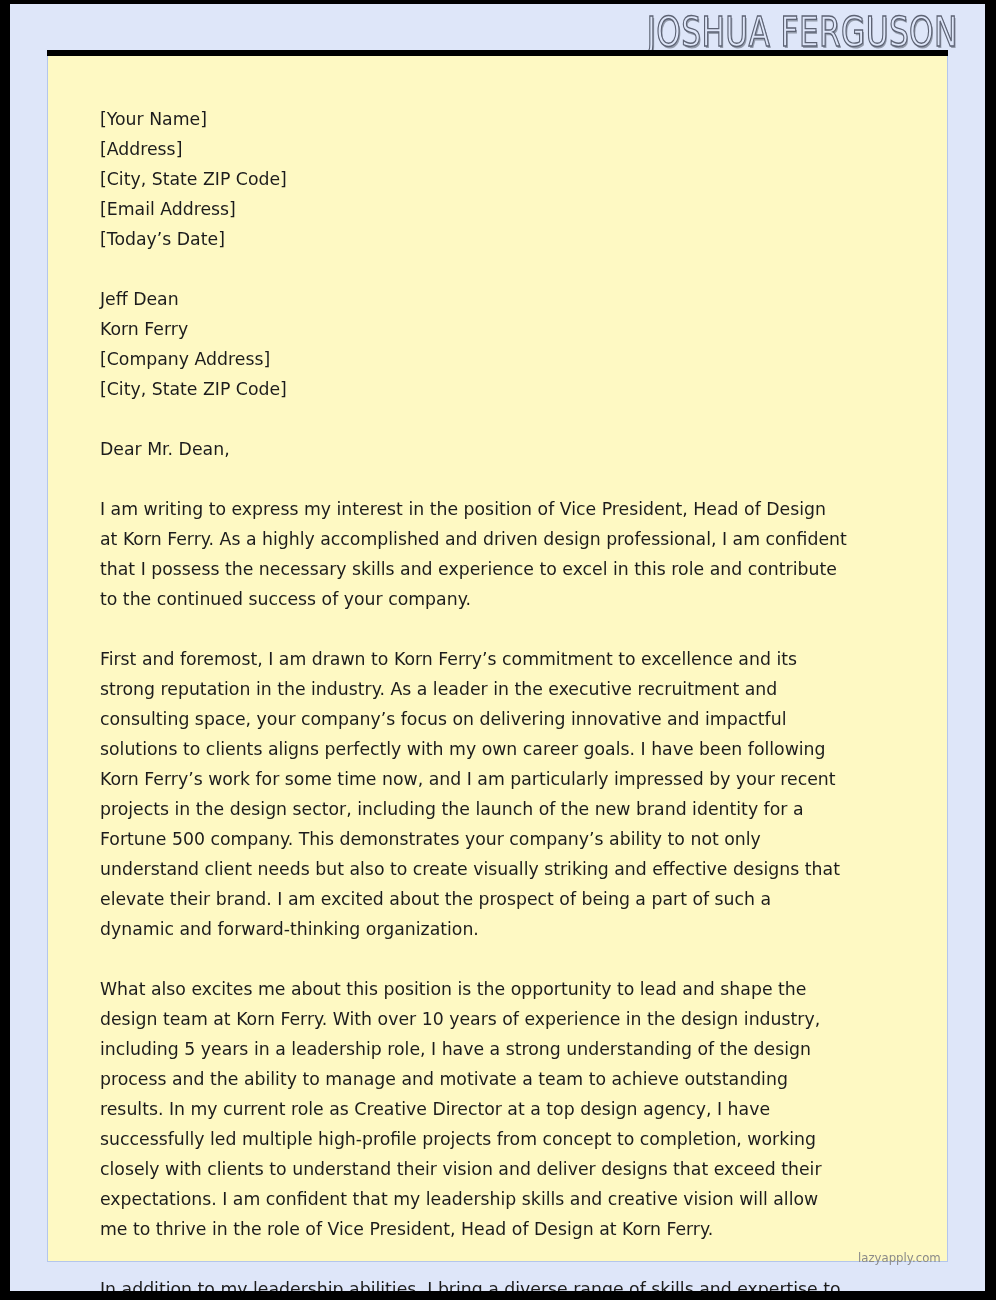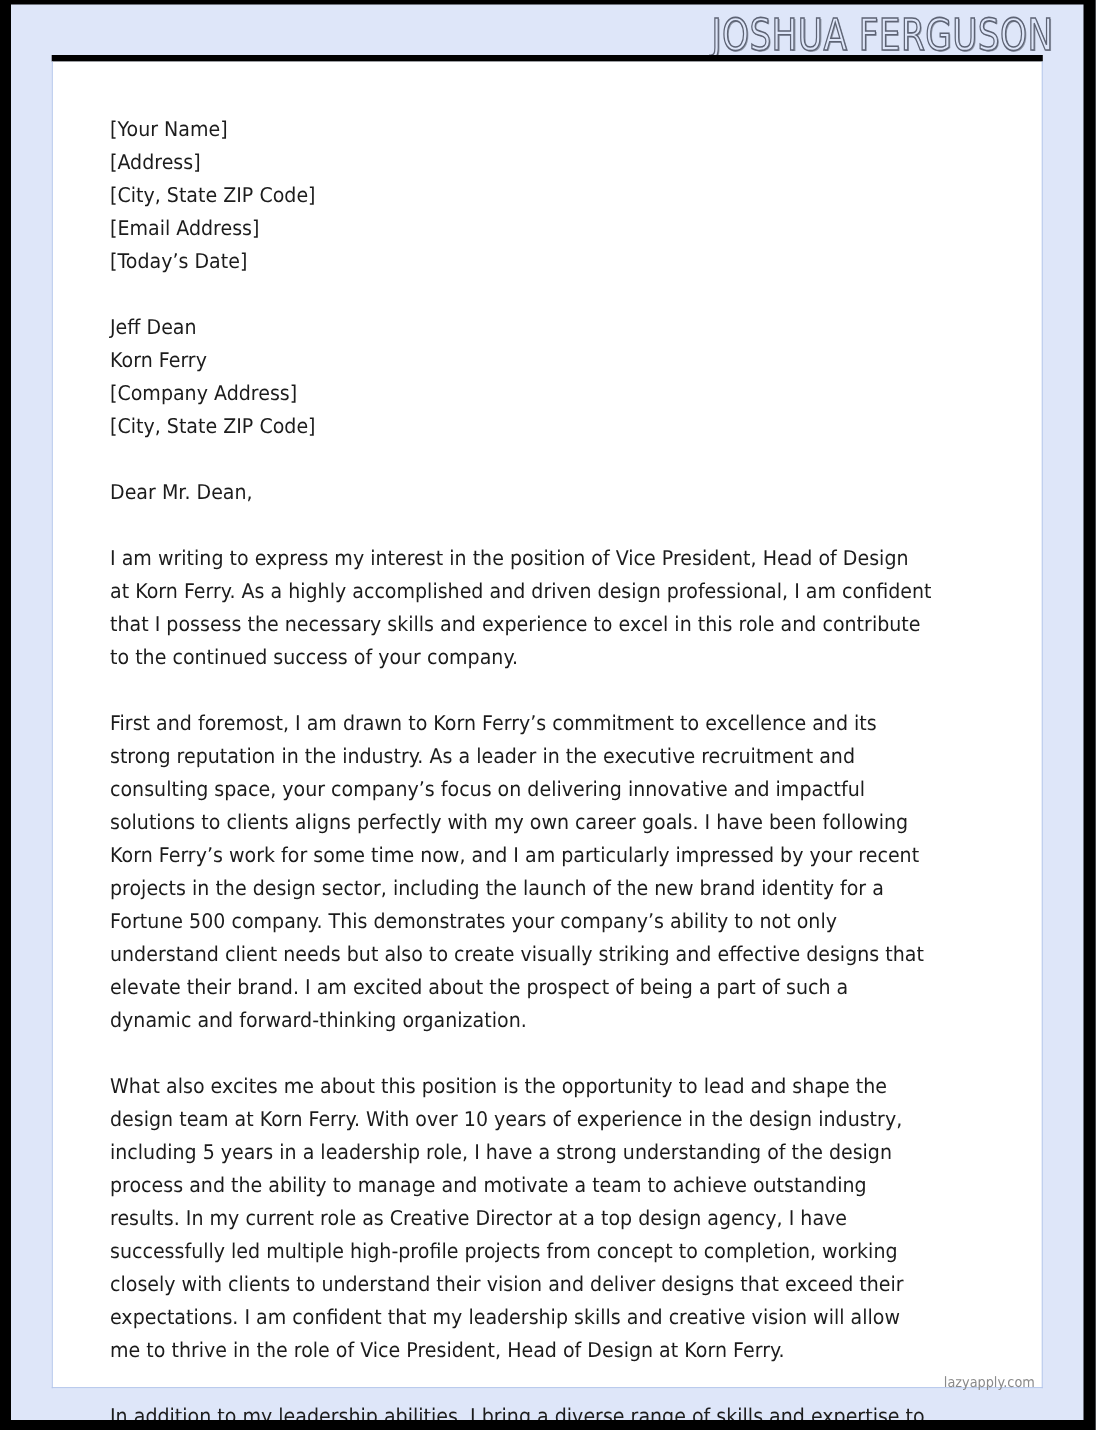--- a/index.html
+++ b/index.html
@@ -65,21 +65,21 @@
     background: #000000;
   }
 
   
   .letter-panel {
     position: absolute;
     left: 37px;
     top: 52px;
     width: 901px;
     height: 1206px;
-    background: #ffffff;
+    background: #fef9c3;
     border-left: 1px solid #b4c6ec;
     border-right: 1px solid #b4c6ec;
     border-bottom: 1px solid #b4c6ec;
     box-sizing: border-box;
     overflow: visible;
   }
 
   
   .letter-body {
     position: absolute;

